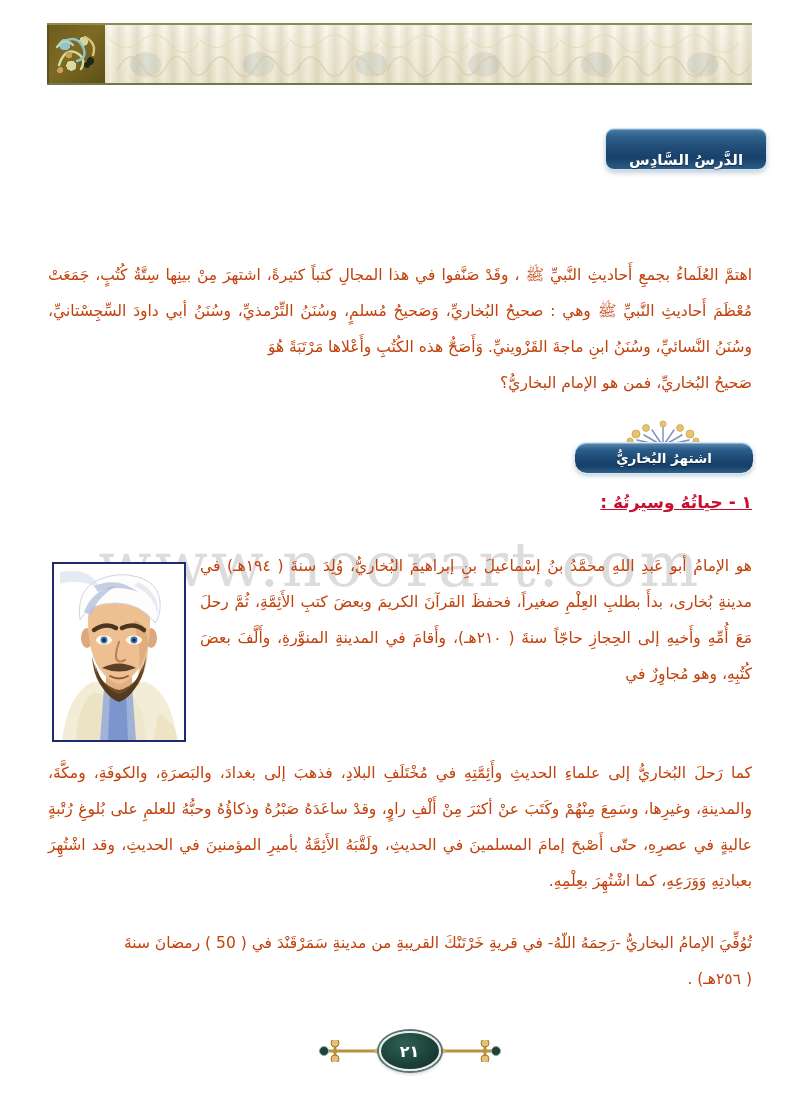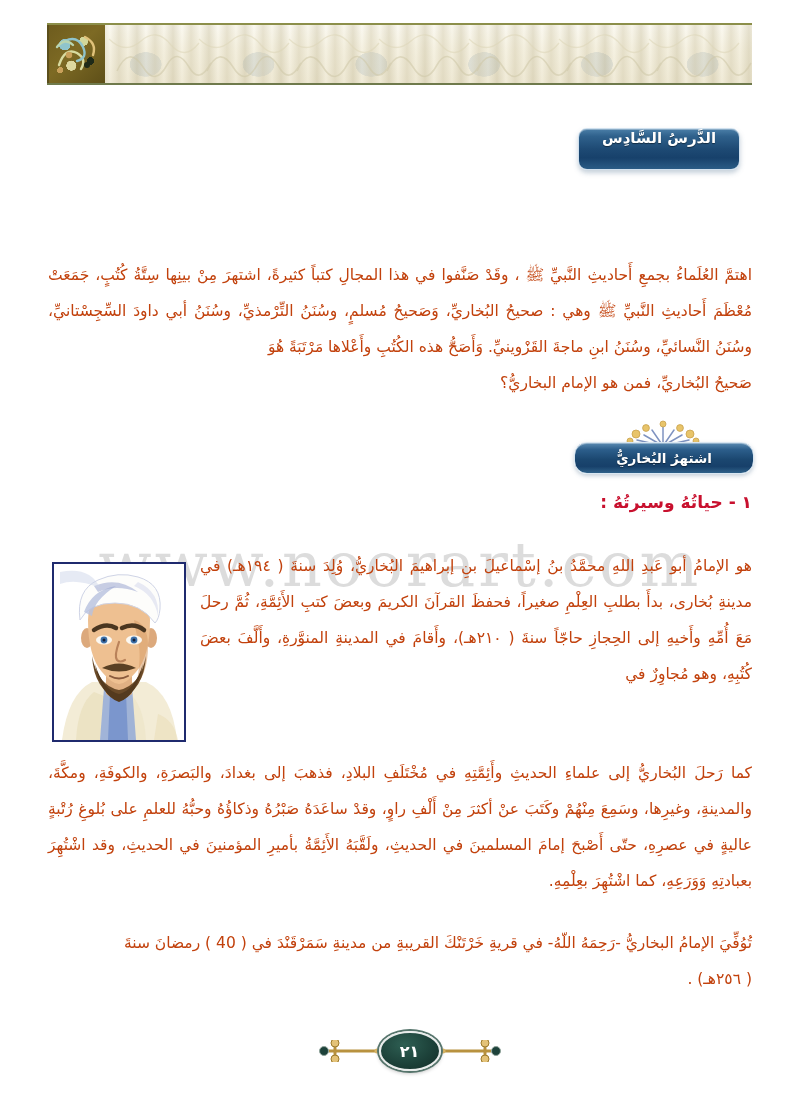--- a/index.html
+++ b/index.html
@@ -59,30 +59,30 @@
       radial-gradient(circle 6px at 74% 62%, #1e2a18 0 62%, rgba(0,0,0,0) 64%),
       radial-gradient(circle 5px at 20% 78%, #c9a05a 0 62%, rgba(0,0,0,0) 64%),
       linear-gradient(135deg, #6e5c1e 0%, #7d6a24 45%, #5e4f18 100%);
     border-left: 2px solid #5b4f1c;
     box-sizing: border-box;
   }
 
   
   .lesson-badge {
     position: absolute;
-    right: 60px;
+    right: 33px;
     top: 128px;
     width: 160px;
     height: 40px;
     border-radius: 9px;
     background: linear-gradient(180deg, #4b7fa8 0%, #2f618c 18%, #1e4a74 50%, #17416b 72%, #2a5c86 100%);
     border: 1px solid #cfe0ee;
     box-shadow: 0 3px 5px rgba(90,120,150,0.35), inset 0 1px 0 rgba(255,255,255,0.35);
     display: flex;
-    align-items: flex-start;
+    align-items: flex-end;
     justify-content: center;
     margin-left: 36px;
   }
   .lesson-badge span {
     color: #ffffff;
     font-size: 15px;
     font-weight: bold;
     letter-spacing: 0.5px;
     text-shadow: 0 1px 1px rgba(0,0,0,0.45);
   }
@@ -154,20 +154,21 @@
   }
 
   
   .subheading {
     position: absolute;
     right: 48px;
     top: 492px;
     color: #c8102e;
     font-size: 17px;
     font-weight: bold;
+    text-decoration: underline;
   }
 
   
   .portrait {
     position: absolute;
     left: 52px;
     top: 562px;
     width: 134px;
     height: 180px;
     border: 2px solid #1f2a6e;
@@ -392,21 +393,21 @@
   <div class="body-text para-bio">
     <span class="float-box"></span>
     <span>هو الإمامُ أبو عَبدِ اللهِ محمَّدُ بنُ إسْماعيلَ بنِ إبراهيمَ البُخاريُّ، وُلِدَ سنةَ ( ١٩٤هـ) في مدينةِ بُخارى، بدأَ بطلبِ العِلْمِ صغيراً، فحفظَ القرآنَ الكريمَ وبعضَ كتبِ الأَئِمَّةِ، ثُمَّ رحلَ مَعَ أُمِّهِ وأَخيهِ إلى الحِجازِ حاجّاً سنةَ ( ٢١٠هـ)، وأَقامَ في المدينةِ المنوَّرةِ، وأَلَّفَ بعضَ كُتُبِهِ، وهو مُجاوِرٌ في</span>
   </div>
 
   <div class="body-text para-travels">
     <span>كما رَحلَ البُخاريُّ إلى علماءِ الحديثِ وأَئِمَّتِهِ في مُخْتَلَفِ البلادِ، فذهبَ إلى بغدادَ، والبَصرَةِ، والكوفَةِ، ومكَّةَ، والمدينةِ، وغيرِها، وسَمِعَ مِنْهُمْ وكَتَبَ عنْ أكثرَ مِنْ أَلْفِ راوٍ، وقدْ ساعَدَهُ صَبْرُهُ وذكاؤُهُ وحبُّهُ للعلمِ على بُلوغِ رُتْبةٍ عاليةٍ في عصرِهِ، حتّى أَصْبحَ إمامَ المسلمينَ في الحديثِ، ولَقَّبَهُ الأَئِمَّةُ بأميرِ المؤمنينَ في الحديثِ، وقد اشْتُهِرَ بعبادتِهِ وَوَرَعِهِ، كما اشْتُهِرَ بعِلْمِهِ.</span>
   </div>
 
   <div class="body-text para-death">
-    <span>تُوُفِّيَ الإمامُ البخاريُّ -رَحِمَهُ اللّهُ- في قريةِ خَرْتَنْكَ القريبةِ من مدينةِ سَمَرْقَنْدَ في ( 40 ) رمضانَ سنةَ</span>
+    <span>تُوُفِّيَ الإمامُ البخاريُّ -رَحِمَهُ اللّهُ- في قريةِ خَرْتَنْكَ القريبةِ من مدينةِ سَمَرْقَنْدَ في ( 50 ) رمضانَ سنةَ</span>
     <span class="last-line">( ٢٥٦هـ) .</span>
   </div>
 
   <div class="footer">
     <div class="footer-wing">
       <svg width="74" height="22" viewBox="0 0 74 22" aria-hidden="true">
         <line x1="2" y1="11" x2="50" y2="11" stroke="#b8923f" stroke-width="3"></line>
         <line x1="44" y1="2" x2="44" y2="20" stroke="#b8923f" stroke-width="3"></line>
         <circle cx="44" cy="3" r="4" fill="#e3c278" stroke="#9c7a2c" stroke-width="1"></circle>
         <circle cx="44" cy="19" r="4" fill="#e3c278" stroke="#9c7a2c" stroke-width="1"></circle>

